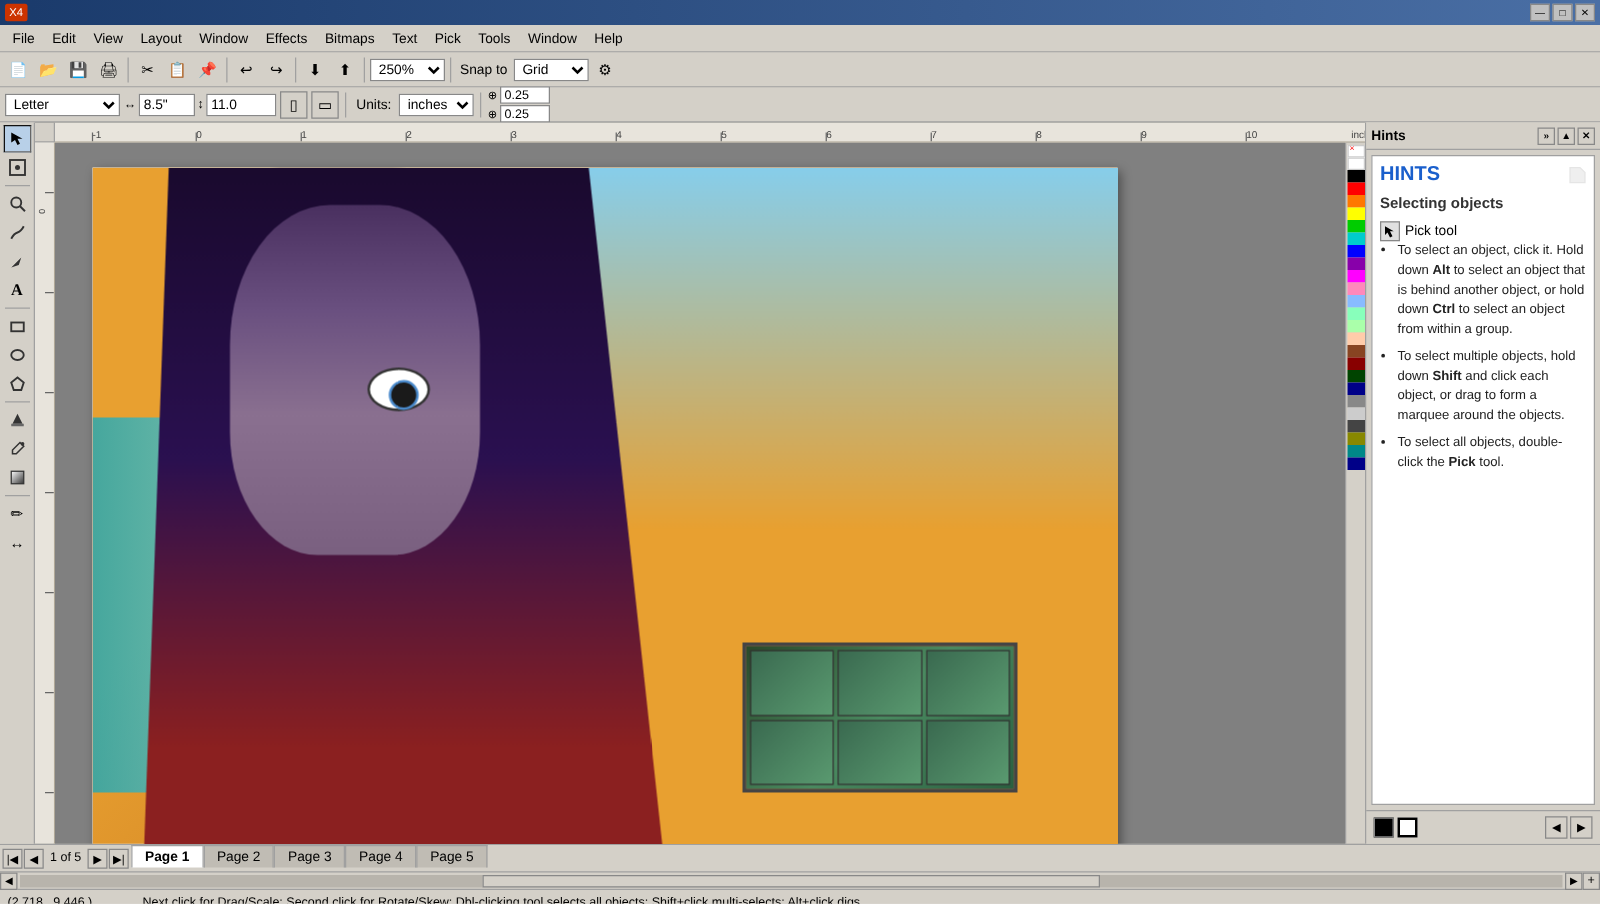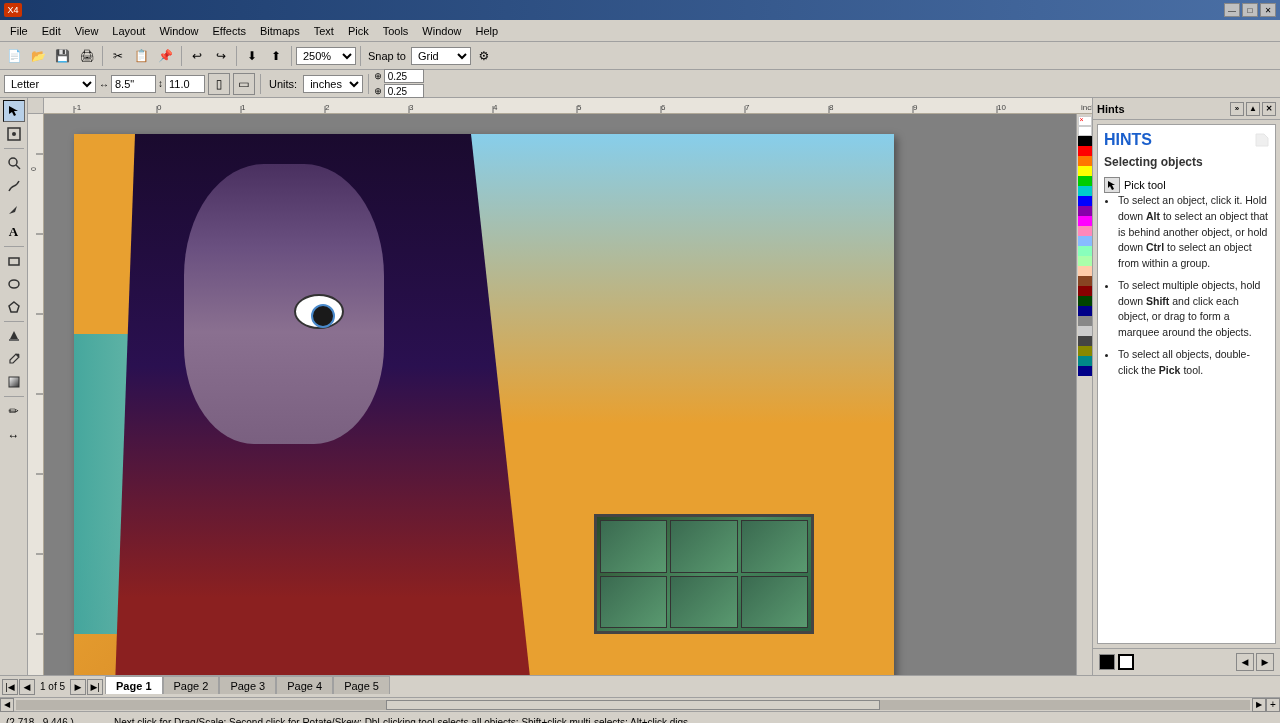--- a/index.html
+++ b/index.html
@@ -452,21 +452,21 @@
 </div>
 
 <div id="propbar">
   <select class="tb-combo" style="width:92px;">
     <option>Letter</option><option>A4</option>
   </select>
   <div style="display:flex;align-items:center;gap:2px;">
     <span style="font-size:10px;">↔</span>
     <input class="tb-input" value="8.5&quot;" style="width: 45px;">
     <span style="font-size:10px;">↕</span>
-    <input class="tb-input" value="11.0" style="width: 40px;">
+    <input class="tb-input" value="11.0" style="width: 56px;">
   </div>
   <div class="tb-btn" style="border:1px solid #888;">▯</div>
   <div class="tb-btn" style="border:1px solid #888;">▭</div>
   <div class="tb-sep"></div>
   <span class="tb-label">Units:</span>
   <select class="tb-combo" style="width:60px;">
     <option>inches</option><option>mm</option><option>cm</option>
   </select>
   <div class="tb-sep"></div>
   <div style="display:flex;flex-direction:column;gap:1px;">

